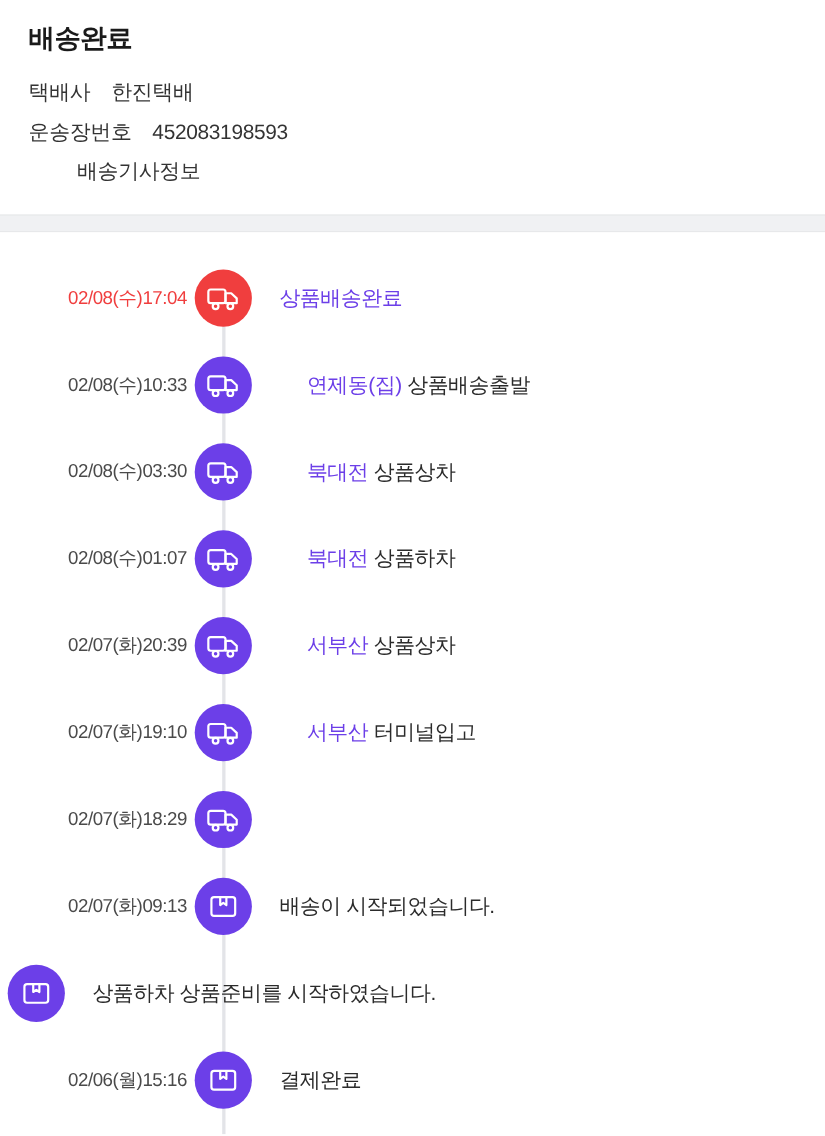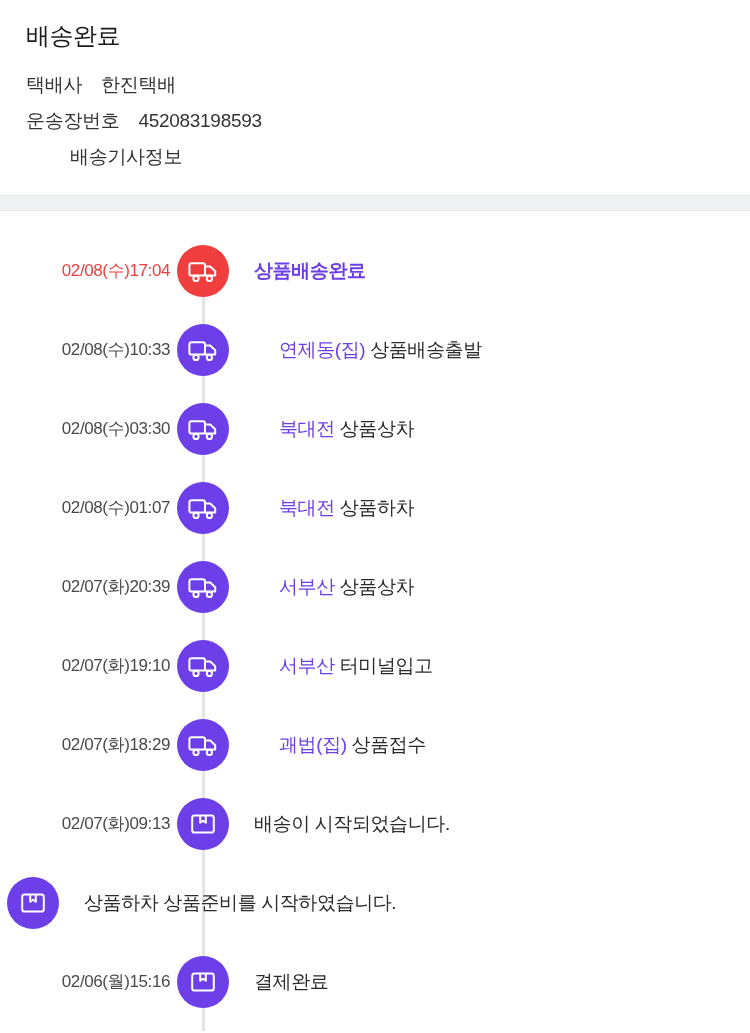--- a/index.html
+++ b/index.html
@@ -18,21 +18,21 @@
     background: #ffffff;
   }
 
   
   .header {
     padding: 22px 26px 20px 26px;
     background: #ffffff;
   }
   .header-title {
     font-size: 24px;
-    font-weight: normal;
+    font-weight: bold;
     color: #1a1a1a;
     letter-spacing: -0.5px;
     margin: 0 0 16px 0;
     line-height: 1.2;
   }
   .info-row {
     font-size: 19px;
     color: #333333;
     line-height: 1.9;
     letter-spacing: -0.3px;
@@ -124,21 +124,21 @@
     white-space: nowrap;
   }
   .tl-place {
     color: #6c3fe8;
     font-weight: normal;
     margin-left: 25px;
   }
   .tl-row.current .tl-text,
   .tl-row.current .tl-place {
     color: #f03e3e;
-    font-weight: bold;
+    font-weight: normal;
   }
   .tl-desc { color: #2b2b2b; }
   .tl-desc.accent { color: #6c3fe8; }
 </style>
 </head>
 <body>
 
 <div class="page">
 
   <div class="header">
@@ -251,21 +251,20 @@
           <div class="tl-dot-wrap">
             <div class="tl-dot">
               <svg width="30" height="26" viewBox="0 0 30 26" fill="none" xmlns="http://www.w3.org/2000/svg">
                 <rect x="1.4" y="5.2" width="15.6" height="12.4" rx="2.2" stroke="#ffffff" stroke-width="2"></rect>
                 <path d="M17.0 8.6h5.2l5.0 4.6v4.4h-10.2z" stroke="#ffffff" stroke-width="2" stroke-linejoin="round"></path>
                 <circle cx="8.0" cy="20.4" r="2.6" stroke="#ffffff" stroke-width="2"></circle>
                 <circle cx="21.4" cy="20.4" r="2.6" stroke="#ffffff" stroke-width="2"></circle>
               </svg>
             </div>
           </div>
-          <div class="tl-text"><span class="tl-place">괘법(집)</span> <span class="tl-desc">상품접수</span></div>
         </div>
         <div class="tl-row">
           <div class="tl-time">02/07(화)09:13</div>
           <div class="tl-dot-wrap">
             <div class="tl-dot">
               <svg width="26" height="24" viewBox="0 0 26 24" fill="none" xmlns="http://www.w3.org/2000/svg">
                 <rect x="2.2" y="3.6" width="21.6" height="17" rx="2.4" stroke="#ffffff" stroke-width="2"></rect>
                 <path d="M10.2 3.8v7.0l2.8-2.0 2.8 2.0v-7.0" stroke="#ffffff" stroke-width="2" stroke-linejoin="round"></path>
               </svg>
             </div>

